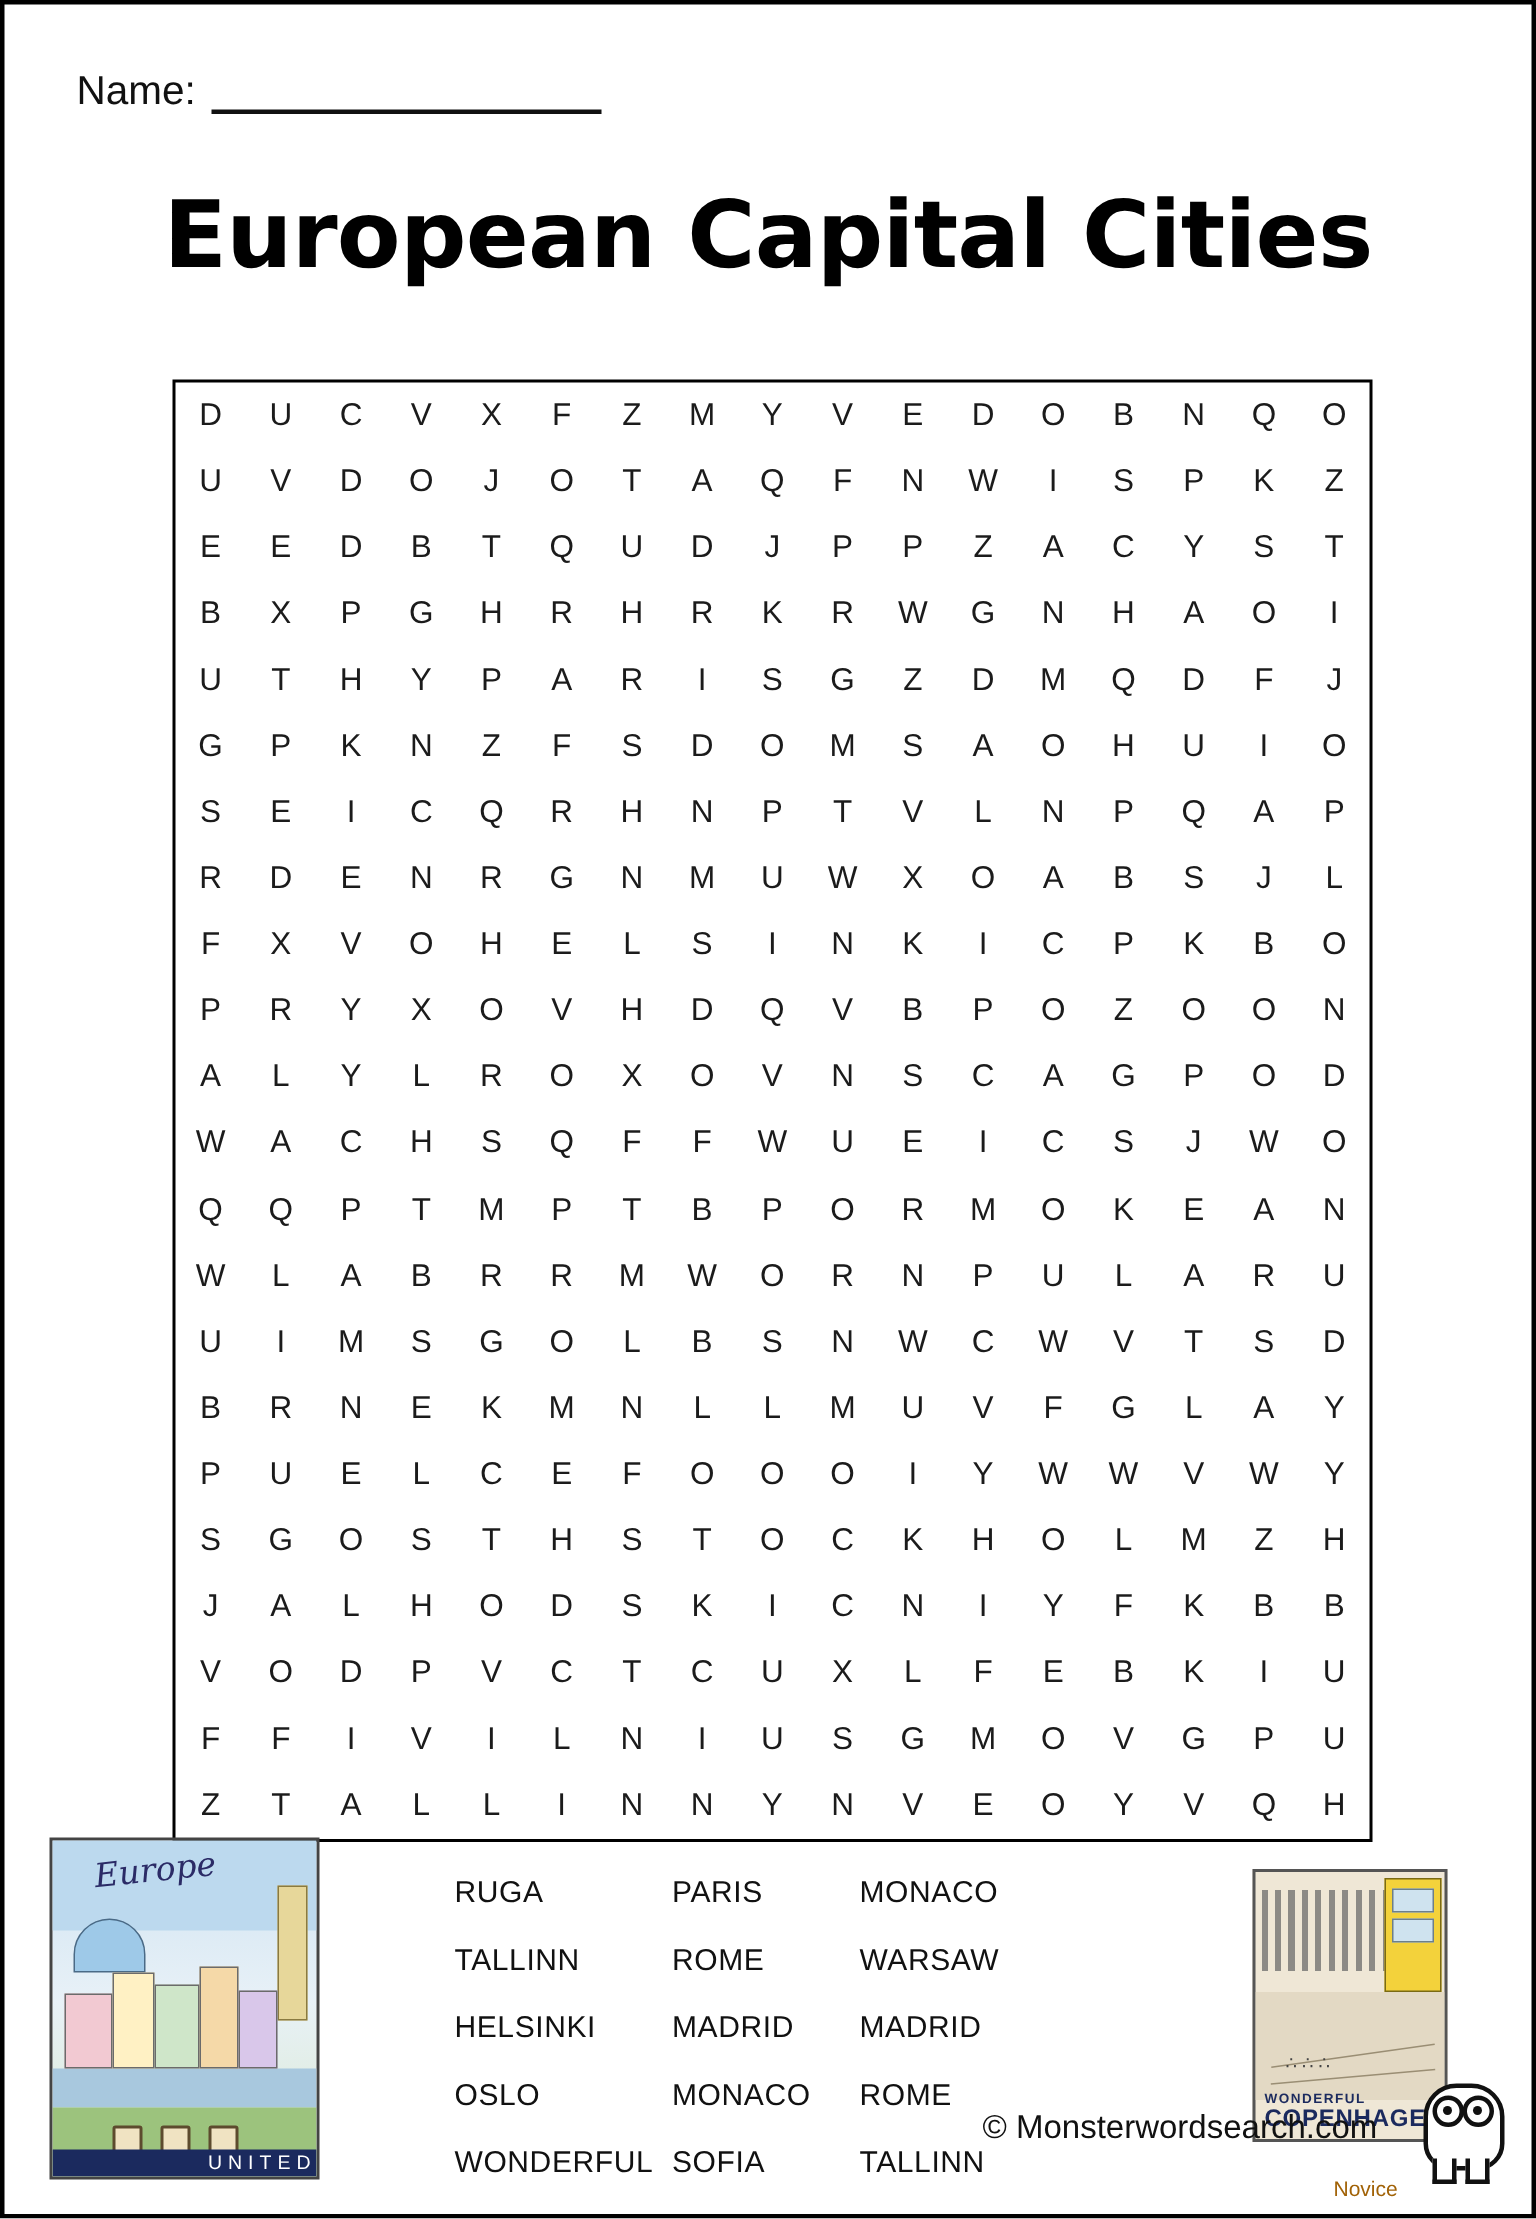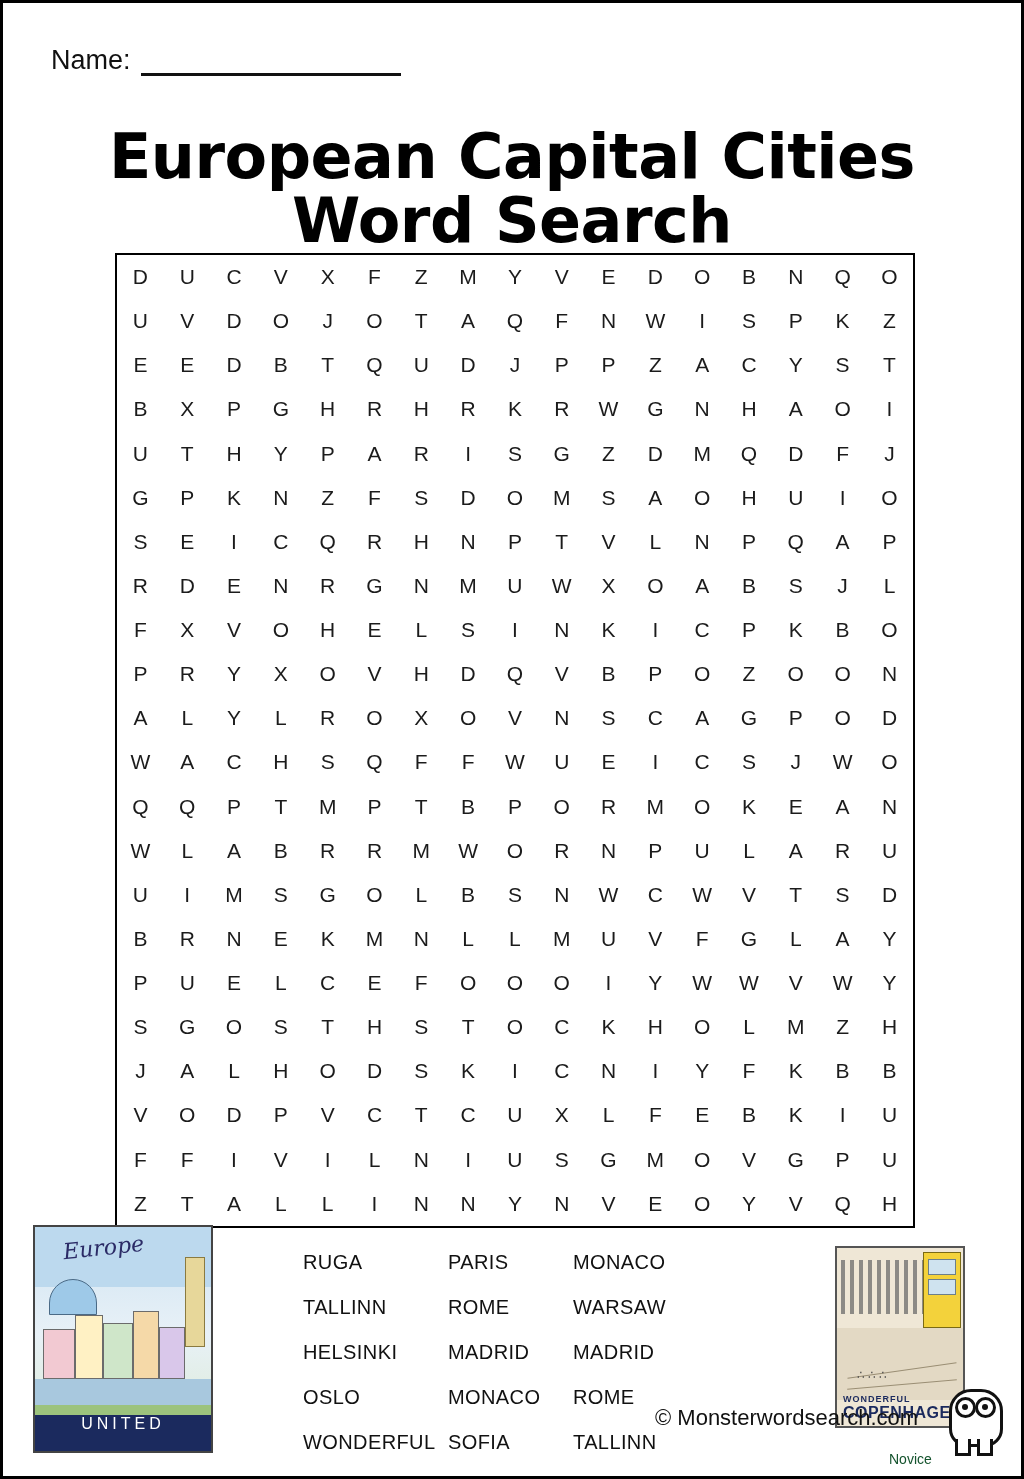--- a/index.html
+++ b/index.html
@@ -156,24 +156,24 @@
     background: #9cc37d;
   }
   .poster-left .chair {
     position: absolute; bottom: 14px; width: 16px; height: 16px;
     border: 2px solid #5d4b2e; border-radius: 2px; background: #f0e3c2;
   }
   .poster-left .c1 { left: 40px; }
   .poster-left .c2 { left: 72px; }
   .poster-left .c3 { left: 104px; }
   .poster-left .banner {
-    position: absolute; left: 0; right: 0; bottom: 0; height: 36px;
+    position: absolute; left: 0; right: 0; bottom: 0; height: 18px;
     background: #1b2a5e; color: #fff;
-    font-size: 16px; letter-spacing: 4px;
-    text-align: center; line-height: 18px;
+    font-size: 13px; letter-spacing: 4px;
+    text-align: right; line-height: 18px;
     font-family: "Liberation Sans", sans-serif;
   }
   
   .poster-right {
     position: absolute;
     left: 832px;
     top: 1243px;
     width: 130px;
     height: 182px;
     border: 2px solid #555;
@@ -225,21 +225,21 @@
     top: 1402px;
     font-size: 22px;
     color: #111;
     font-family: "Liberation Sans", sans-serif;
   }
   .difficulty {
     position: absolute;
     left: 886px;
     top: 1448px;
     font-size: 14px;
-    color: #14532d;
+    color: #a16207;
     font-family: "Liberation Sans", sans-serif;
   }
   
   .mascot {
     position: absolute;
     left: 940px;
     top: 1378px;
     width: 62px;
     height: 78px;
   }
@@ -267,21 +267,20 @@
 
 <div class="page">
 
   <div class="name-row">
     <span class="name-label">Name:</span>
     <span class="name-line"></span>
   </div>
 
   <div class="title">
     <span class="line1">European Capital Cities</span>
-    <span class="line2">Word Search</span>
   </div>
 
   <div class="grid-wrap">
     <table class="grid">
       <tbody id="grid-body">
           <tr>
             <td>D</td>
             <td>U</td>
             <td>C</td>
             <td>V</td>

